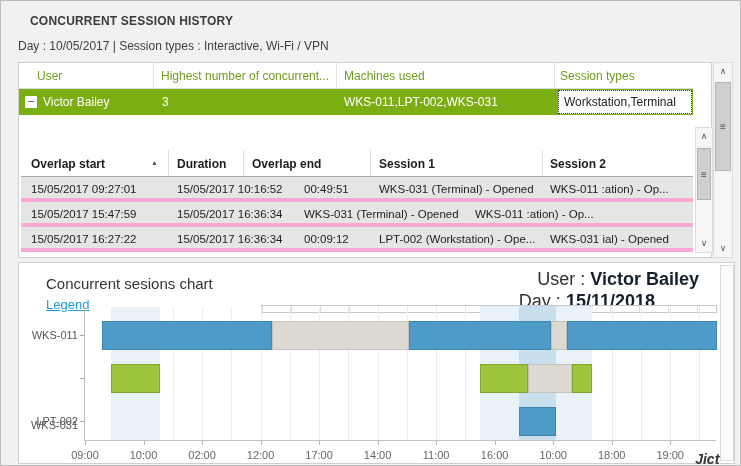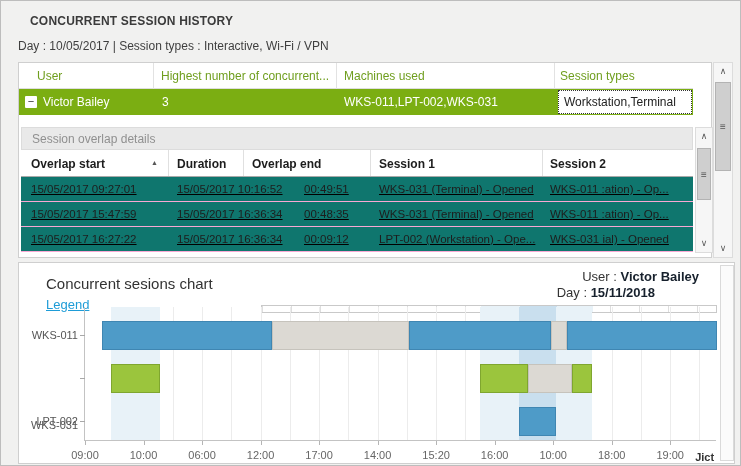--- a/index.html
+++ b/index.html
@@ -40,57 +40,57 @@
   
   .overlap-panel { position:absolute; left:2px; top:64px; width:690px; height:126px; background:#fff; }
   .overlap-title { position:absolute; left:0; top:0; width:672px; height:23px; background:#e9e9e9;
                    border:1px solid #dcdcdc; color:#909090; font-size:12px; padding:4px 0 0 10px; }
   .ov-header { position:absolute; left:0; top:23px; width:672px; height:27px;
                border-bottom:1px solid #a9a9a9; display:flex; }
   .ovh-cell { position:relative; font-weight:bold; font-size:12px; color:#1d1d1d; padding-top:7px;
               border-right:1px solid #e0e0e0; white-space:nowrap; overflow:hidden; }
   .ovh-cell:last-child { border-right:none; }
   .ov-body { position:absolute; left:0; top:50px; width:672px; height:75px; }
-  .ov-row { display:flex; height:25px; border-bottom:1px solid #f9a8d4; background:#0f766e;text-decoration:underline; }
+  .ov-row { display:flex; height:25px; border-bottom:4px solid #f9a8d4; background:#e5e5e5; }
   .ov-cell { font-size:11.5px; color:#1d1d1d; padding-top:6px; white-space:nowrap; overflow:hidden; }
   .sort-icon { position:absolute; right:10px; top:9px; font-size:7px; color:#555; }
 
   
   .vscroll { position:absolute; background:#f6f6f6; border:1px solid #dcdcdc; }
   .vs-inner { left:674px; top:0; width:18px; height:126px; }
   .vs-outer { left:713px; top:62px; width:20px; height:196px; }
   .vs-chart { left:701px; top:2px; width:14px; height:196px; background:#fbfbfb; border:1px solid #dadada; }
   .vs-btn { position:absolute; left:0; width:100%; height:17px; color:#5a5a5a; font-size:9px;
             text-align:center; line-height:17px; background:#f6f6f6; }
   .vs-btn.up{ top:0; } .vs-btn.down{ bottom:0; }
   .vs-thumb { position:absolute; left:1px; right:1px; background:#cfcfcf; border:1px solid #b3b3b3;
               color:#555; font-size:10px; text-align:center; display:flex; align-items:center; justify-content:center; }
 
   
   .chart-panel { position:absolute; left:18px; top:262px; width:717px; height:202px;
                  background:#fff; border:1px solid #cfcfcf; }
   .chart-title { position:absolute; left:27px; top:12px; font-size:15px; color:#333; }
   .legend-link { position:absolute; left:27px; top:34px; font-size:13px; color:#1e9cd7;
                  text-decoration:underline; cursor:pointer; }
-  .chart-meta { position:absolute; right:35px; top:6px; text-align:right; font-size:13px; color:#333;margin-left:36px; }
+  .chart-meta { position:absolute; right:35px; top:6px; text-align:right; font-size:18px; color:#333;margin-left:36px; }
   .chart-meta .line2 { margin-top:1px; margin-right:44px; }
   .chart-meta b { color:#16202c; }
 
   .chart-plot { position:absolute; left:65px; top:44px; width:632px; height:134px;
                 border-left:1px solid #c3c3c3; border-bottom:1px solid #c3c3c3; }
   .gridline { position:absolute; top:0; bottom:0; width:1px; background:#ececec; }
   .band { position:absolute; top:0; bottom:0; }
   .bar-row { position:absolute; left:0; width:100%; height:44px; }
   .seg { position:absolute; top:0; height:29px; border:1px solid transparent; }
   .row-label { position:absolute; width:54px; left:-61px; text-align:right; font-size:11px; color:#555; }
   .row-tick { position:absolute; left:-5px; width:5px; height:1px; background:#a8a8a8; }
   .hour-tick { position:absolute; top:134px; width:1px; height:4px; background:#b5b5b5; }
   .hour-label { position:absolute; top:142px; width:44px; margin-left:-22px; text-align:center;
                 font-size:11px; color:#666; }
-  .axis-note { position:absolute; top:144px; font-size:11px; font-weight:bold; color:#333; }
+  .axis-note { position:absolute; top:144px; font-size:14px; font-style:italic; font-weight:bold; color:#333; }
   .range-strip { position:absolute; top:-2px; height:8px; background:#fff; border:1px solid #c9c9c9;
                  background-image:repeating-linear-gradient(to right,#dedede 0 1px,transparent 1px 29px); }
   .strip-patch { position:absolute; top:0; bottom:0; }
 </style>
 </head>
 <body>
 
 <div class="screen">
 
   <div class="page-title">CONCURRENT SESSION HISTORY</div>
@@ -109,21 +109,20 @@
       <div class="sr-cell sr-c1">
         <span class="collapse-box">−</span>
         <span>Victor Bailey</span>
       </div>
       <div class="sr-cell sr-c2">3</div>
       <div class="sr-cell sr-c3">WKS-011,LPT-002,WKS-031</div>
     </div>
     <div class="types-cell">Workstation,Terminal</div>
 
     <div class="overlap-panel">
-      <div class="overlap-title">Session overlap details</div>
       <div class="ov-header">
         <div class="ovh-cell" style="width:148px;padding-left:10px;">
           <span>Overlap start</span>
           <span class="sort-icon">▲</span>
         </div>
         <div class="ovh-cell" style="width:75px;padding-left:8px;">Duration</div>
         <div class="ovh-cell" style="width:127px;padding-left:8px;">Overlap end</div>
         <div class="ovh-cell" style="width:172px;padding-left:8px;">Session 1</div>
         <div class="ovh-cell" style="width:150px;padding-left:7px;">Session 2</div>
       </div>
@@ -131,21 +130,20 @@
           <div class="ov-row">
             <div class="ov-cell" style="width: 148px; padding-left: 10px;">15/05/2017 09:27:01</div>
             <div class="ov-cell" style="width: 127px; padding-left: 8px;">15/05/2017 10:16:52</div>
             <div class="ov-cell" style="width: 75px; padding-left: 8px;">00:49:51</div>
             <div class="ov-cell" style="width: 172px; padding-left: 8px;">WKS-031 (Terminal) - Opened</div>
             <div class="ov-cell" style="width: 150px; padding-left: 7px;">WKS-011 :ation) - Op...</div>
           </div>
           <div class="ov-row">
             <div class="ov-cell" style="width: 148px; padding-left: 10px;">15/05/2017 15:47:59</div>
             <div class="ov-cell" style="width: 127px; padding-left: 8px;">15/05/2017 16:36:34</div>
-            <div class="ov-cell" style="width: 75px; padding-left: 8px;">00:48:35</div>
             <div class="ov-cell" style="width: 172px; padding-left: 8px;">WKS-031 (Terminal) - Opened</div>
             <div class="ov-cell" style="width: 150px; padding-left: 7px;">WKS-011 :ation) - Op...</div>
           </div>
           <div class="ov-row">
             <div class="ov-cell" style="width: 148px; padding-left: 10px;">15/05/2017 16:27:22</div>
             <div class="ov-cell" style="width: 127px; padding-left: 8px;">15/05/2017 16:36:34</div>
             <div class="ov-cell" style="width: 75px; padding-left: 8px;">00:09:12</div>
             <div class="ov-cell" style="width: 172px; padding-left: 8px;">LPT-002 (Workstation) - Ope...</div>
             <div class="ov-cell" style="width: 150px; padding-left: 7px;">WKS-031 ial) - Opened</div>
           </div>
@@ -229,29 +227,29 @@
         <div class="bar-row" style="top: 100px;">
           <div class="row-label" style="top: 8px;">LPT-002</div>
           <div class="row-tick" style="top: 14px;"></div>
           <div class="seg" style="left: 434.207px; width: 36.8667px; background: rgb(78, 155, 200); border-color: rgb(63, 134, 178);"></div>
         </div>
         <div class="hour-tick" style="left: 0px;"></div>
         <div class="hour-label" style="left: 0px;">09:00</div>
         <div class="hour-tick" style="left: 58.5185px;"></div>
         <div class="hour-label" style="left: 58.5185px;">10:00</div>
         <div class="hour-tick" style="left: 117.037px;"></div>
-        <div class="hour-label" style="left: 117.037px;">06:00</div>
+        <div class="hour-label" style="left: 117.037px;">02:00</div>
         <div class="hour-tick" style="left: 175.556px;"></div>
         <div class="hour-label" style="left: 175.556px;">12:00</div>
         <div class="hour-tick" style="left: 234.074px;"></div>
         <div class="hour-label" style="left: 234.074px;">17:00</div>
         <div class="hour-tick" style="left: 292.593px;"></div>
         <div class="hour-label" style="left: 292.593px;">14:00</div>
         <div class="hour-tick" style="left: 351.111px;"></div>
-        <div class="hour-label" style="left: 351.111px;">15:20</div>
+        <div class="hour-label" style="left: 351.111px;">11:00</div>
         <div class="hour-tick" style="left: 409.63px;"></div>
         <div class="hour-label" style="left: 409.63px;">16:00</div>
         <div class="hour-tick" style="left: 468.148px;"></div>
         <div class="hour-label" style="left: 468.148px;">10:00</div>
         <div class="hour-tick" style="left: 526.667px;"></div>
         <div class="hour-label" style="left: 526.667px;">18:00</div>
         <div class="hour-tick" style="left: 585.185px;"></div>
         <div class="hour-label" style="left: 585.185px;">19:00</div>
         <div class="axis-note" style="left: 610.185px;">Jict</div>
       </div>

